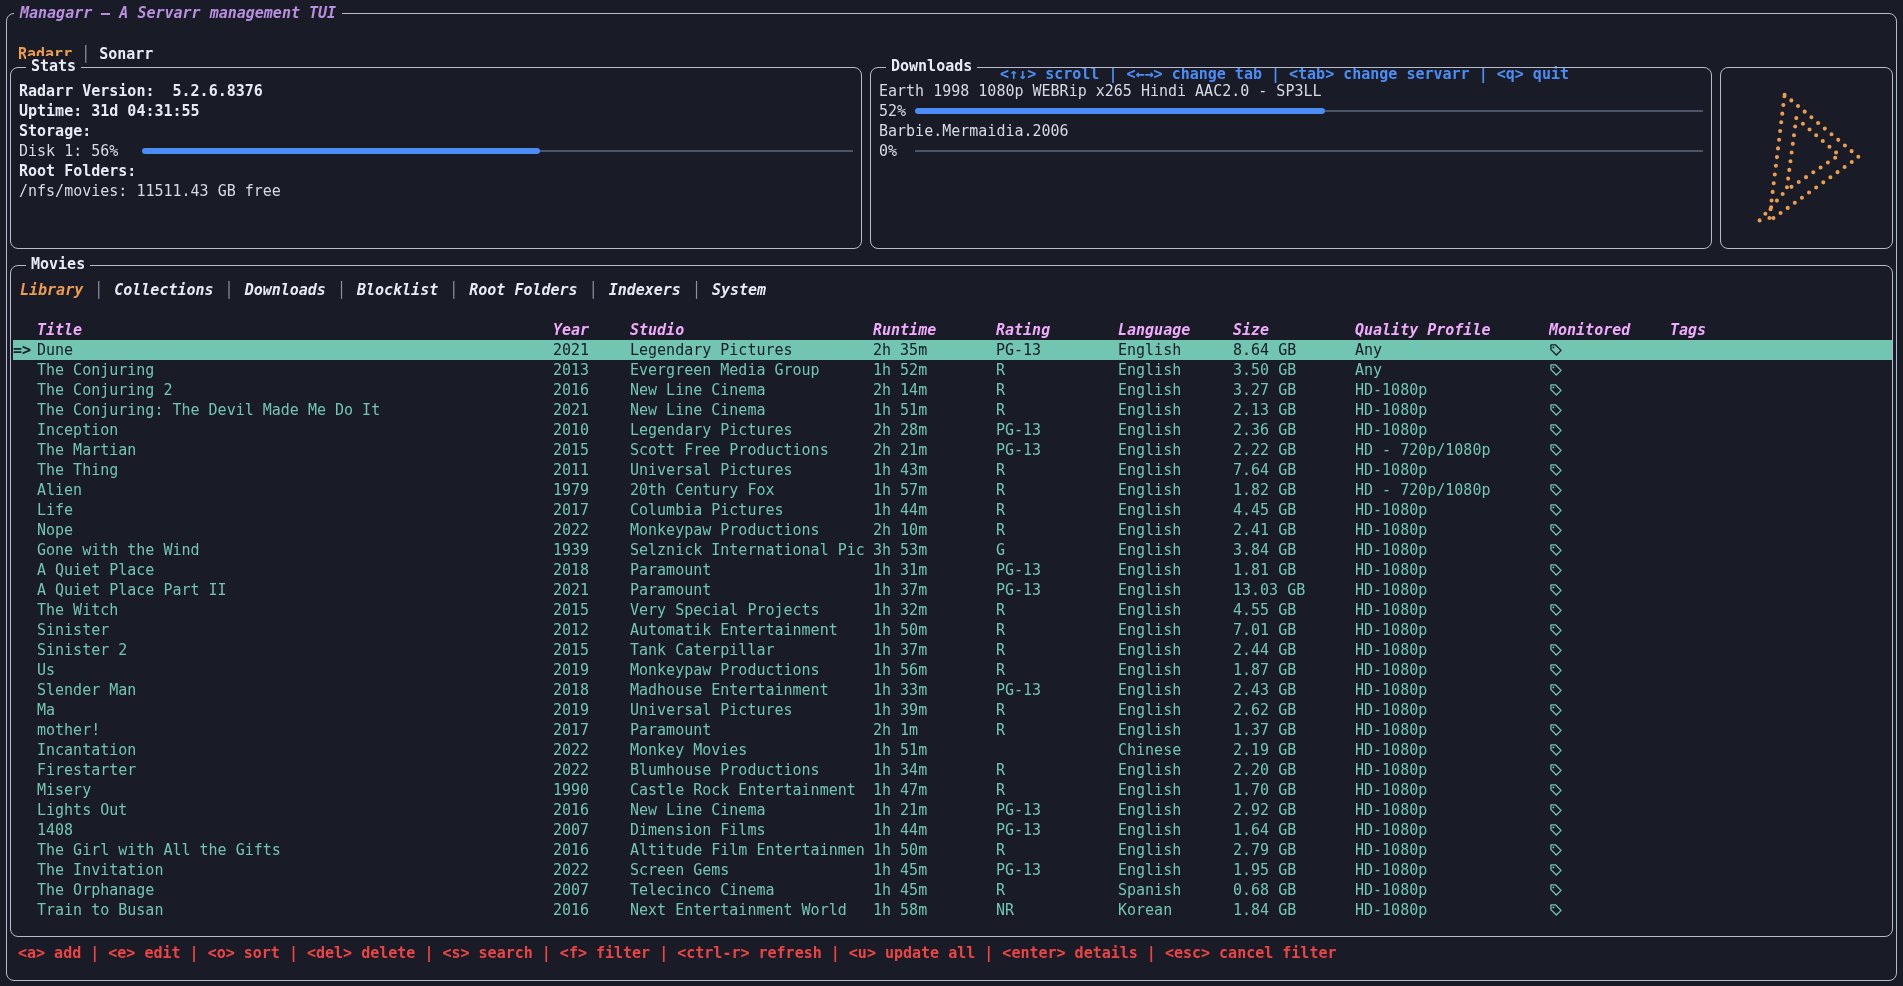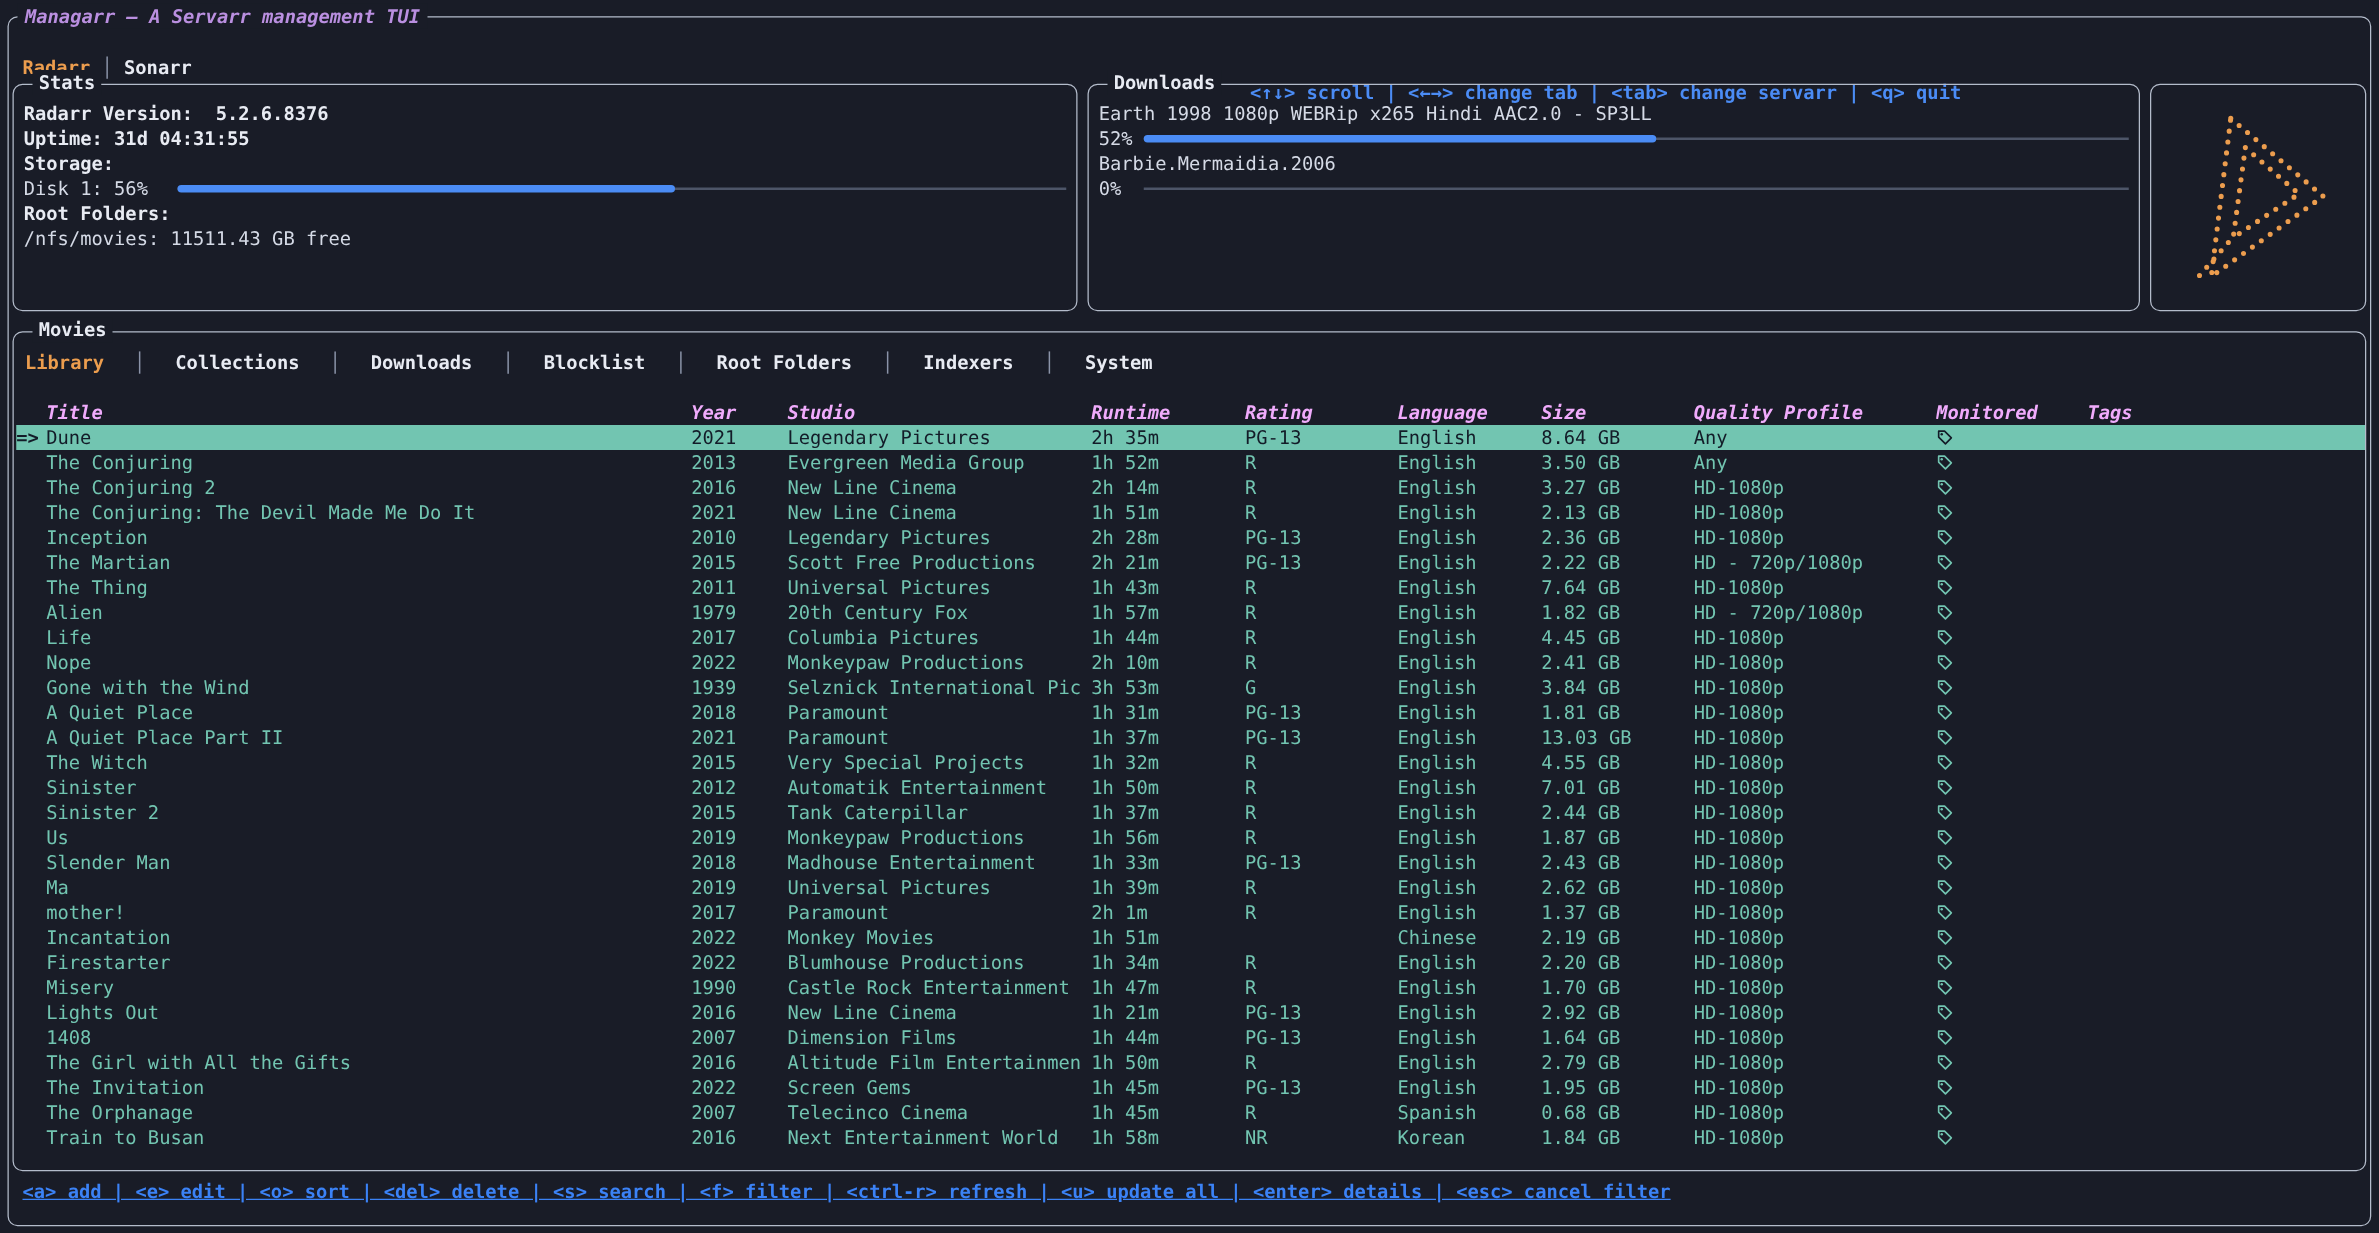--- a/index.html
+++ b/index.html
@@ -48,35 +48,35 @@
   .gauge-track { position:absolute; left:0; right:0; top:9px; height:2px; background:#4d5568; }
   .gauge-fill  { position:absolute; left:0; top:7px; height:6px; width:0;
                  background:#4b8cf5; border-radius:3px; }
   .stats-gauge { margin-left:24px; }
 
   
   #logo-box { display:flex; align-items:center; justify-content:center; }
 
   
   #movies-box { padding-top:14px; }
-  .movies-tabs { height:20px; display:flex; align-items:flex-end; gap:24px;
-                 padding-left:9px; font-weight:bold; }
+  .movies-tabs { height:20px; display:flex; align-items:flex-end; gap:11px;
+                 padding-left:9px; font-weight:bold;font-style:italic; }
   .spacer { height:20px; }
   .grid-cols { display:grid; width:1879px; margin-left:2px;
     grid-template-columns:24px 516px 77px 243px 123px 122px 115px 122px 194px 121px minmax(0,1fr); }
   .cell { height:20px; line-height:20px; white-space:nowrap; overflow:hidden; }
   .thead { font-weight:bold; color:#f0abfc;font-style:italic; }
   .trow { color:#72c5b1; }
   .trow.selected { background:#72c5b1; color:#131c28; }
   .cell.ind { font-weight:bold; }
   .cell.mon { display:flex; align-items:center; }
   .cell.mon svg { display:block; }
 
   .bottom-keys { position:absolute; left:18px; top:943px; height:20px;
-                 color:#3b82f6; font-weight:bold;text-decoration:underline; }
+                 color:#ef4444; font-weight:bold; }
 </style>
 </head>
 <body>
 
 <div class="screen">
 
   <div class="frame"></div>
   <div class="app-title">Managarr – A Servarr management TUI</div>
 
   <div class="servarr-tabs">

